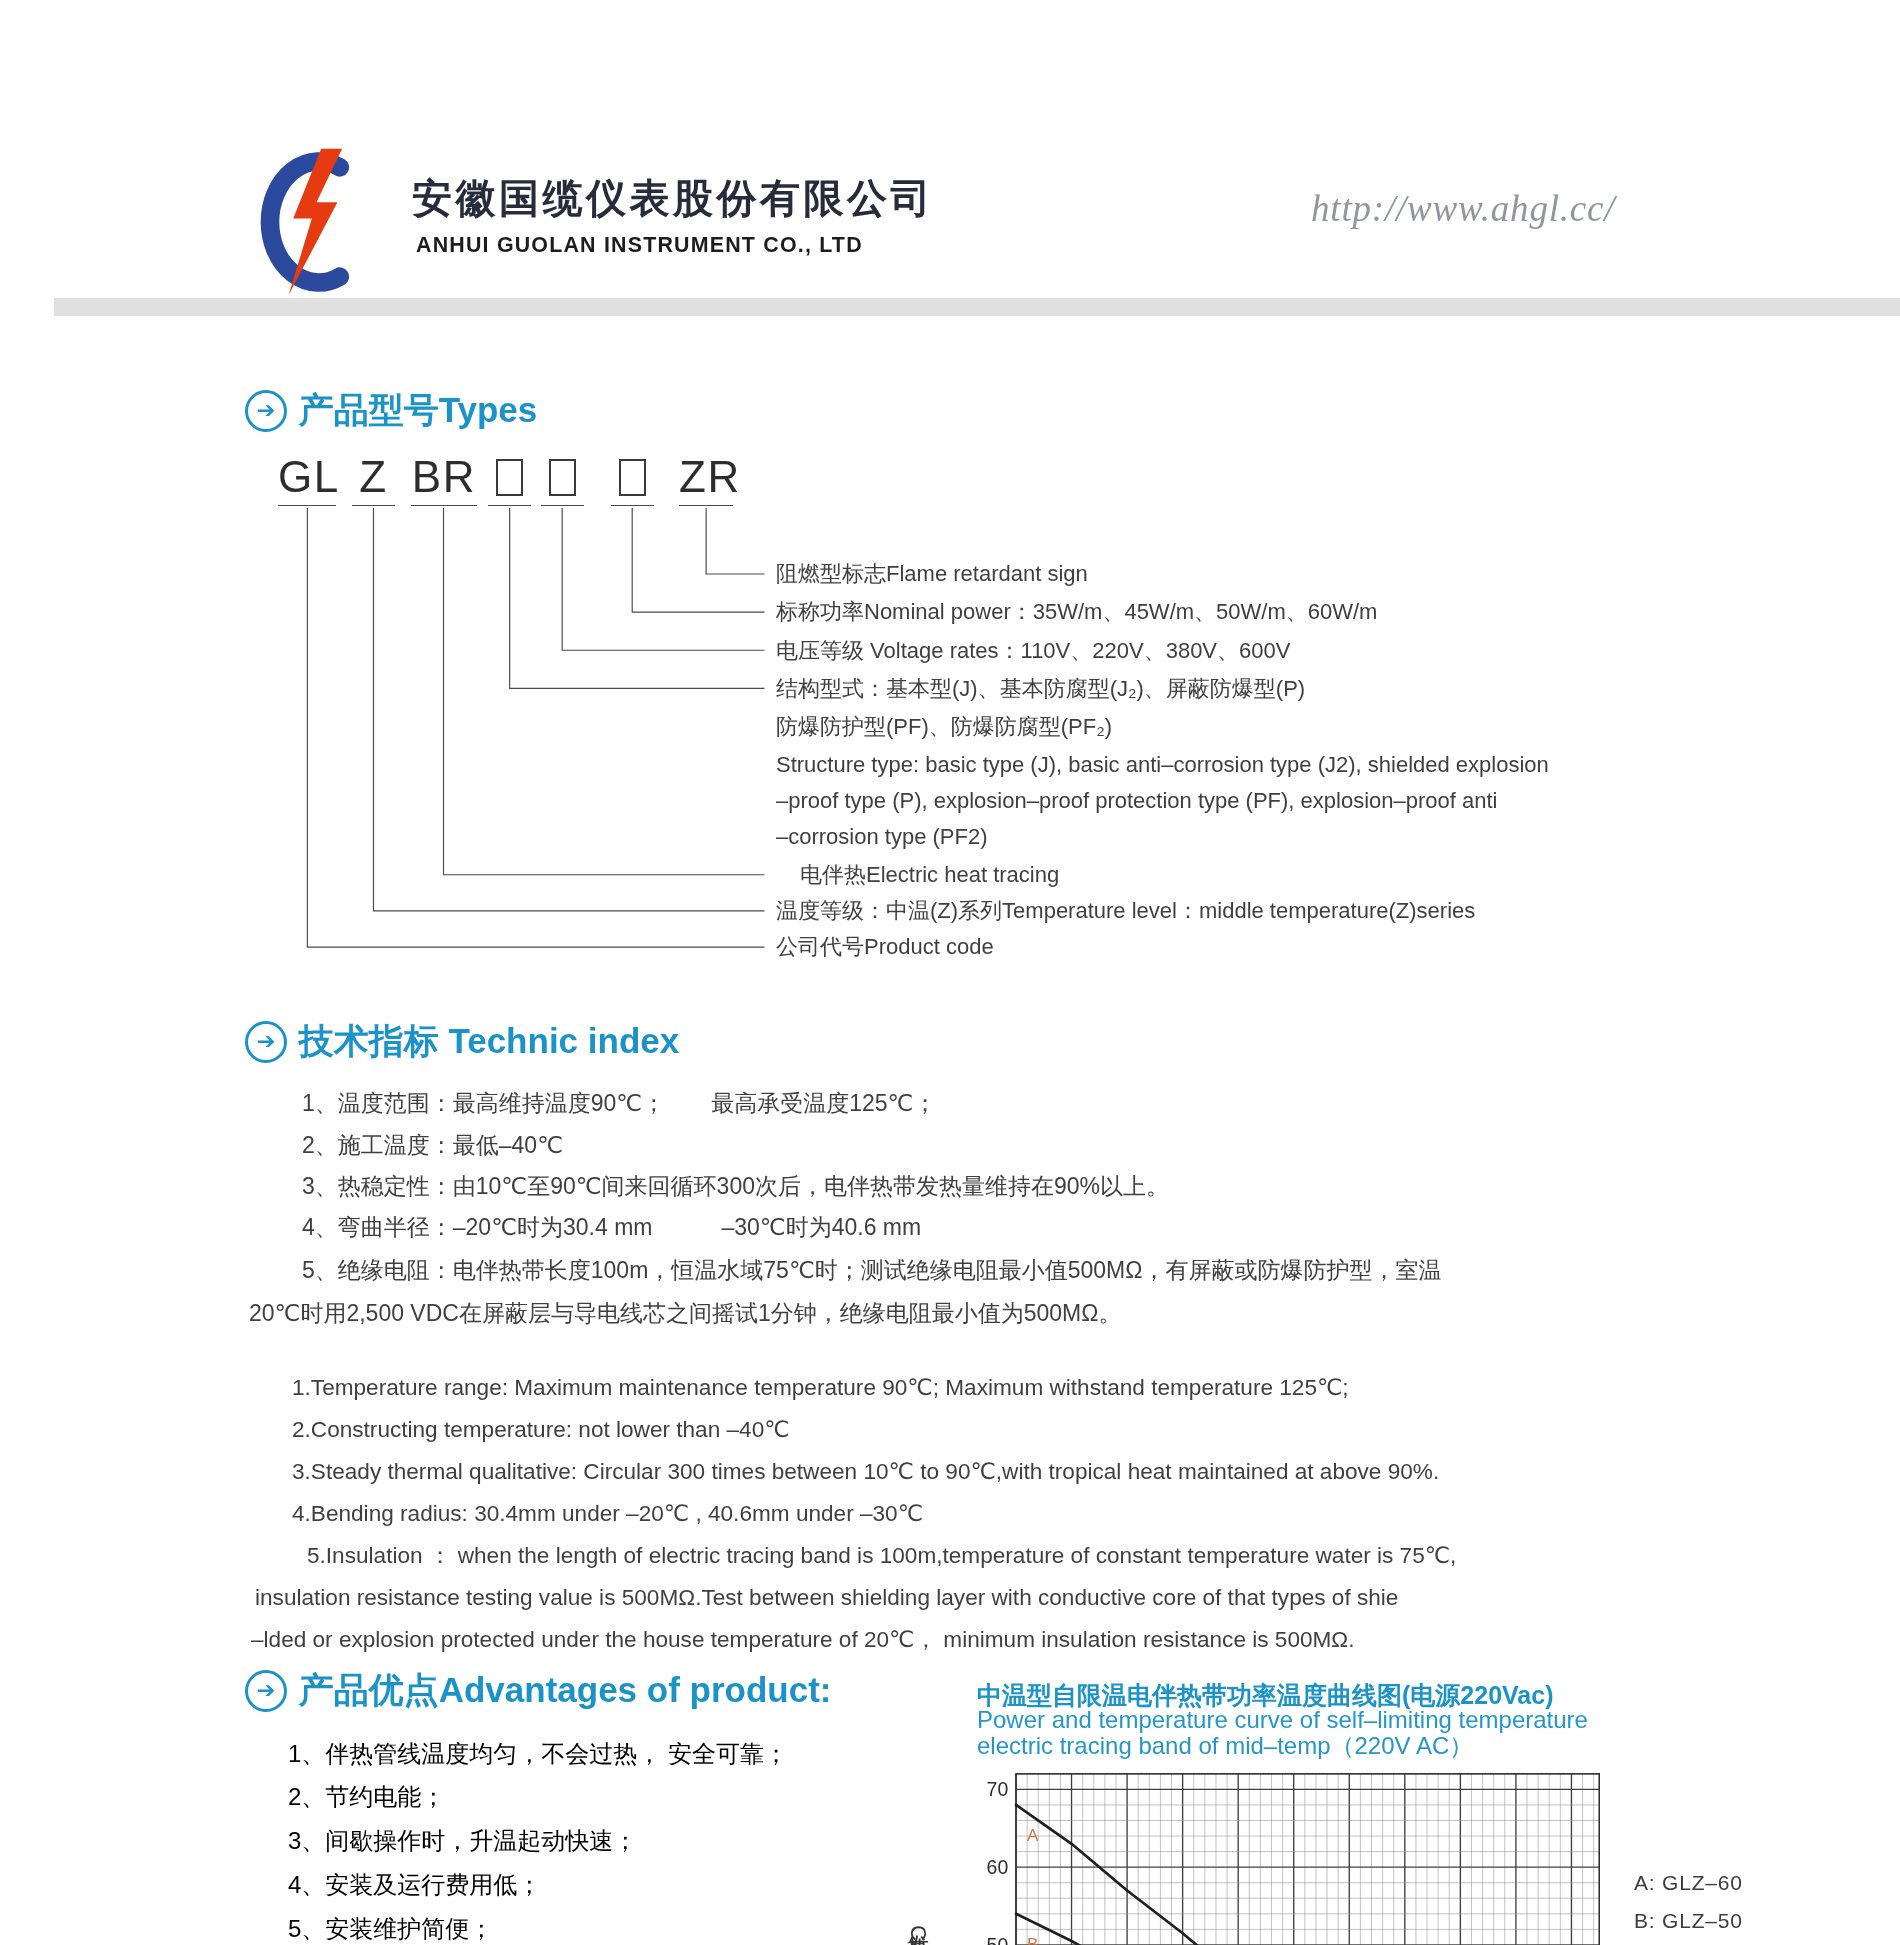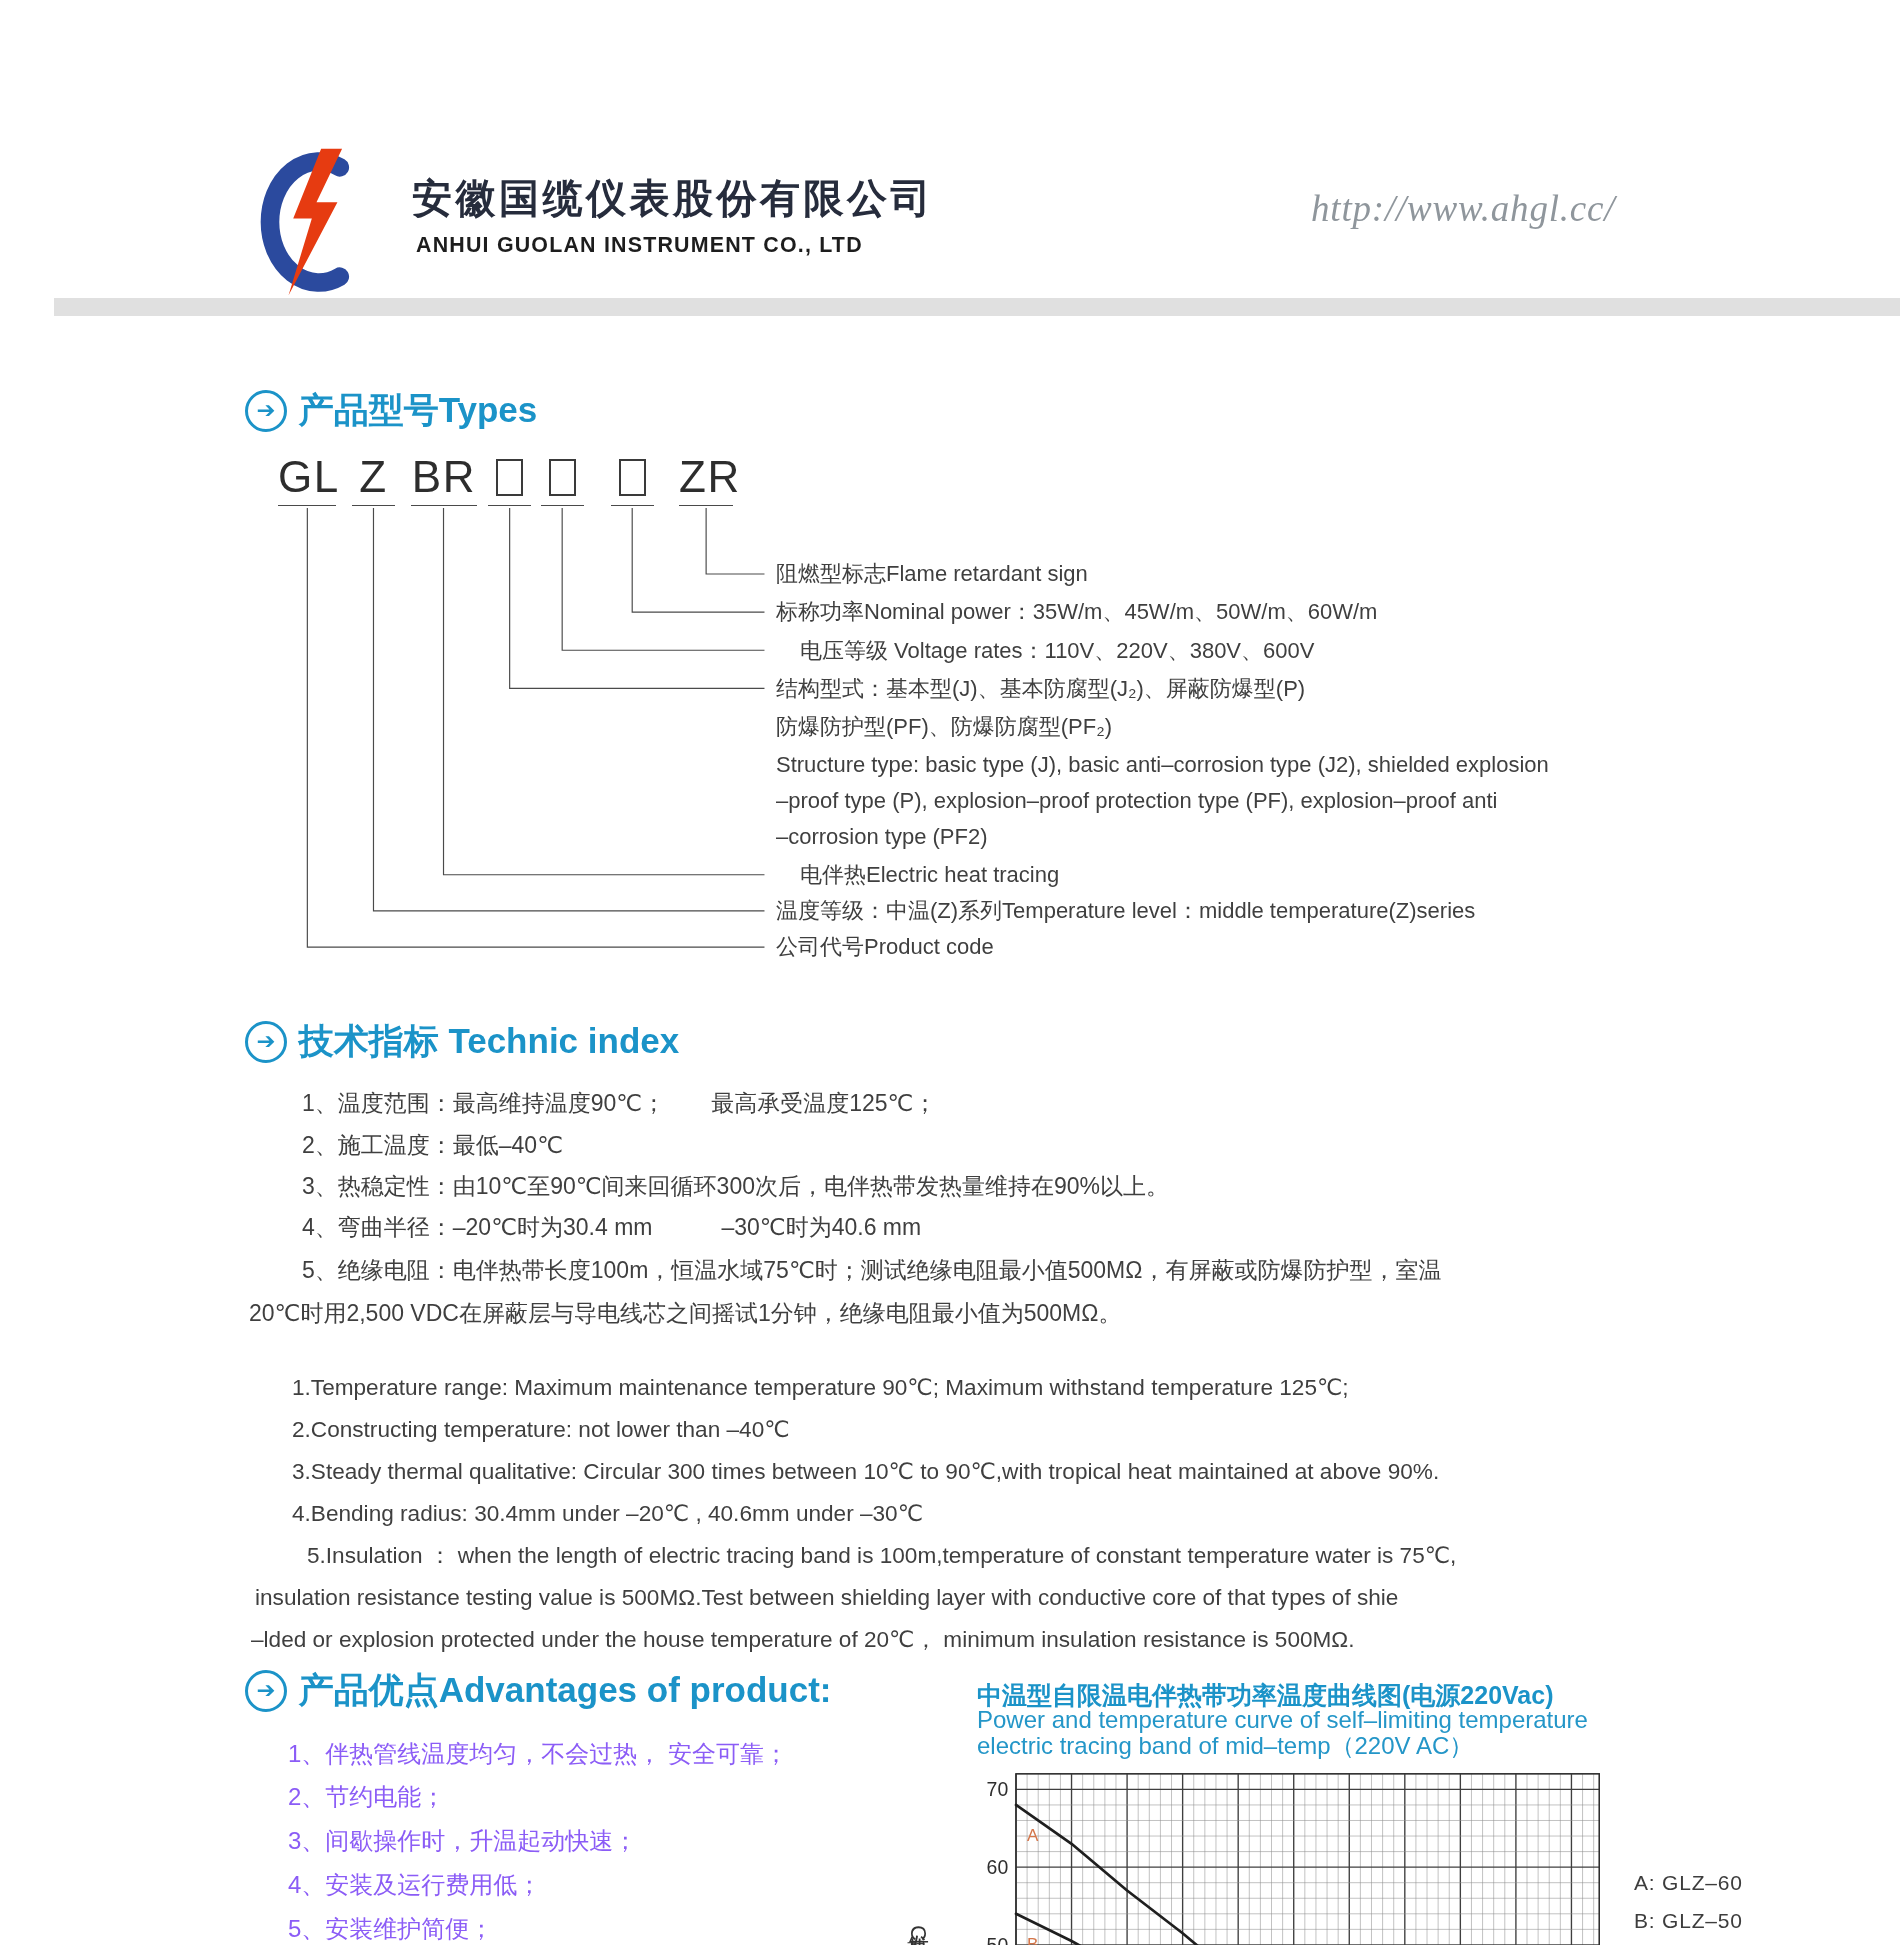--- a/index.html
+++ b/index.html
@@ -18,21 +18,21 @@
             display:flex;align-items:center;justify-content:center;font-size:22.6px;color:#1b93c8;}
   
   .code-item{text-align:center;font-size:44px;color:#2d2d2d;border-bottom:1.9px solid #4a4a4a;
              padding-bottom:5.4px;height:47px;line-height:47px;letter-spacing:1.6px;}
   .box{display:inline-block;width:22.6px;height:33px;border:2.7px solid #3a3a3a;vertical-align:middle;margin-top:-5.4px;}
   .callout{font-size:22px;line-height:27px;white-space:nowrap;color:#3f3f3f;}
   
   .cn-line{font-size:23px;line-height:28px;white-space:nowrap;color:#3f3f3f;}
   .en-line{font-size:22.6px;line-height:27px;white-space:nowrap;color:#3f3f3f;}
   
-  .adv-cn{font-size:24px;line-height:44px;white-space:nowrap;color:#8b5cf6;}
+  .adv-cn{font-size:24px;line-height:44px;white-space:nowrap;color:#000000;}
   
   .chart-title{font-size:25px;font-weight:bold;color:#1b93c8;white-space:nowrap;margin-top:8px;}
   .chart-sub{font-size:24px;color:#2496c8;line-height:26px;white-space:nowrap;}
   .ylabel{writing-mode:vertical-rl;text-orientation:mixed;font-size:22px;color:#333;letter-spacing:2.3px;white-space:nowrap;}
   .legend-item{font-size:21px;line-height:38px;color:#3d3d3d;white-space:nowrap;letter-spacing:0.8px;}
   svg text{font-family:"Liberation Sans","DejaVu Sans",sans-serif;}
 </style>
 </head>
 <body>
 
@@ -69,21 +69,21 @@
     <path d="M1445 1305 L1445 1671 L1965 1671"></path>
     <path d="M1310 1305 L1310 1769 L1965 1769"></path>
     <path d="M1140 1305 L1140 2248 L1965 2248"></path>
     <path d="M960 1305 L960 2341 L1965 2341"></path>
     <path d="M790 1305 L790 2434 L1965 2434"></path>
   </g>
 </svg>
 
 <div class="abs callout" style="left:776px;top:560px;">阻燃型标志Flame retardant sign</div>
 <div class="abs callout" style="left:776px;top:598px;">标称功率Nominal power：35W/m、45W/m、50W/m、60W/m</div>
-<div class="abs callout" style="left:776px;top:637px;margin-left:24px;">电压等级 Voltage rates：110V、220V、380V、600V</div>
+<div class="abs callout" style="left:776px;top:637px;">电压等级 Voltage rates：110V、220V、380V、600V</div>
 <div class="abs callout" style="left:776px;top:675px;">结构型式：基本型(J)、基本防腐型(J₂)、屏蔽防爆型(P)</div>
 <div class="abs callout" style="left:776px;top:713px;">防爆防护型(PF)、防爆防腐型(PF₂)</div>
 <div class="abs callout" style="left:776px;top:751px;">Structure type: basic type (J), basic anti–corrosion type (J2), shielded explosion</div>
 <div class="abs callout" style="left:776px;top:787px;">–proof type (P), explosion–proof protection type (PF), explosion–proof anti</div>
 <div class="abs callout" style="left:776px;top:823px;">–corrosion type (PF2)</div>
 <div class="abs callout" style="left:776px;top:861px;margin-left:24px;">电伴热Electric heat tracing</div>
 <div class="abs callout" style="left:776px;top:897px;">温度等级：中温(Z)系列Temperature level：middle temperature(Z)series</div>
 <div class="abs callout" style="left:776px;top:933px;">公司代号Product code</div>
 
 <div class="abs sec-title" style="left:245px;top:1018px;">

